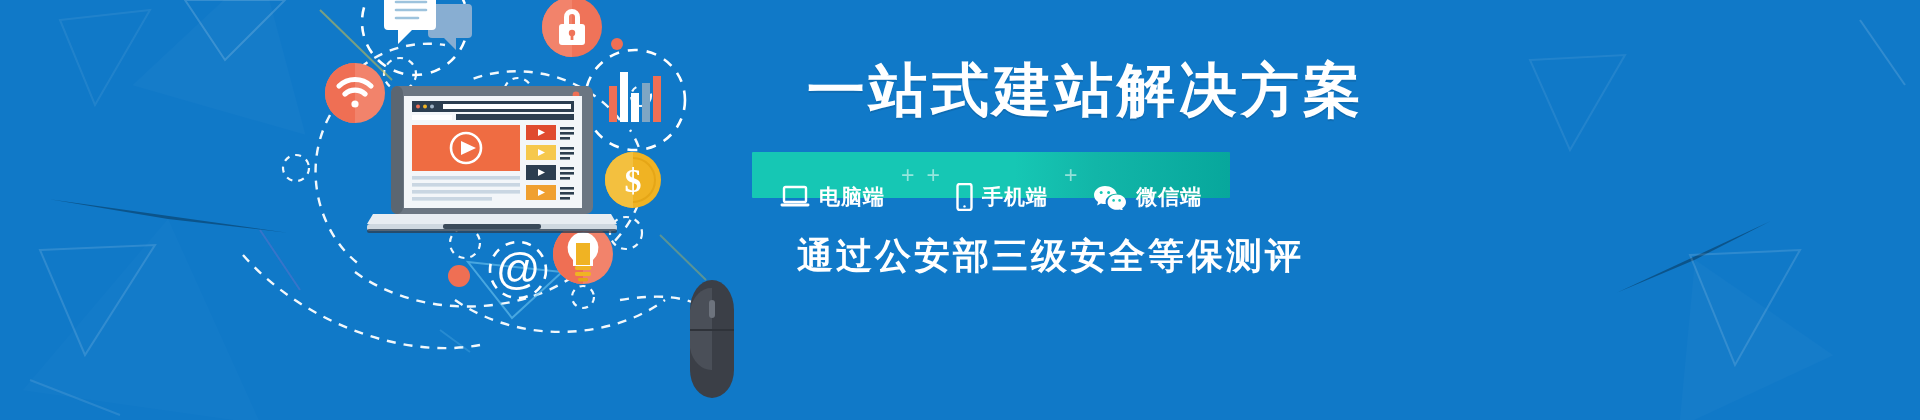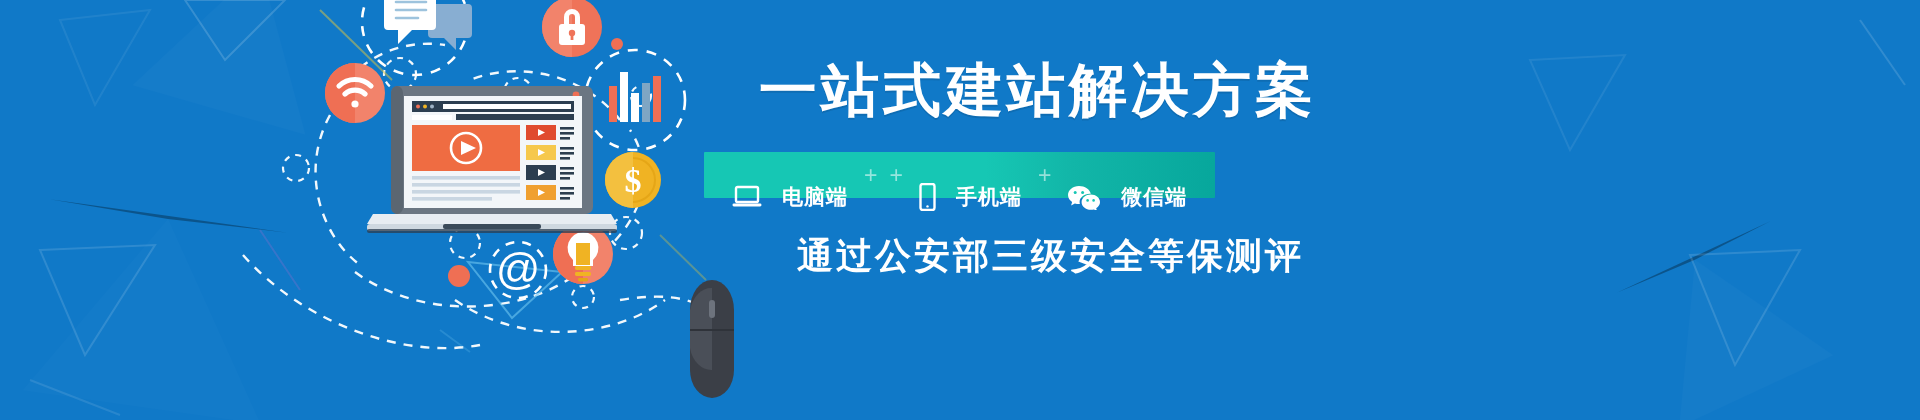--- a/index.html
+++ b/index.html
@@ -33,46 +33,46 @@
     border-bottom:190px solid rgba(255,255,255,.05);
     transform:rotate(8deg);
   }
 
   
   .illus{position:absolute;left:0;top:0;width:780px;height:420px;}
   .illus svg{display:block;}
 
   
   .content{
-    position:absolute;left:704px;top:0;width:1100px;height:420px;
+    position:absolute;left:752px;top:0;width:1100px;height:420px;
   }
   .headline{
     position:absolute;left:55px;top:58px;
     font-size:58px;line-height:64px;font-weight:bold;color:#ffffff;
     letter-spacing:4px;white-space:nowrap;
     text-shadow:0 2px 0 rgba(0,0,0,.10);
   }
   .badge-bar{
     position:absolute;left:0px;top:152px;
     height:46px;display:flex;align-items:center;
     background:linear-gradient(90deg,#16c7b4 0%,#16c7b4 55%,#12b6a8 72%,#07a79c 100%);
     padding:0 18px;border-radius:1px;
   }
-  .badge-item{display:flex;align-items:center;gap:20px;padding:0 10px;margin-top:44px;}
+  .badge-item{display:flex;align-items:center;gap:9px;padding:0 10px;margin-top:44px;}
   .badge-item .glyph{display:flex;align-items:center;justify-content:center;}
   .badge-item .lbl{
     font-size:21px;font-weight:bold;color:#ffffff;letter-spacing:1px;white-space:nowrap;
   }
   .plus{
     color:rgba(255,255,255,.55);font-size:23px;font-weight:400;
     padding:0 6px;line-height:1;
   }
   .subline{
     position:absolute;left:45px;top:232px;
-    font-size:36px;font-weight:bold;color:#ffffff;letter-spacing:3px;white-space:nowrap;margin-left:48px;
+    font-size:36px;font-weight:bold;color:#ffffff;letter-spacing:3px;white-space:nowrap;
   }
 </style>
 </head>
 <body>
 
 <div class="banner">
 
   <div class="bg-deco">
     <div class="tri tri-a"></div>
     <div class="tri tri-b"></div>

